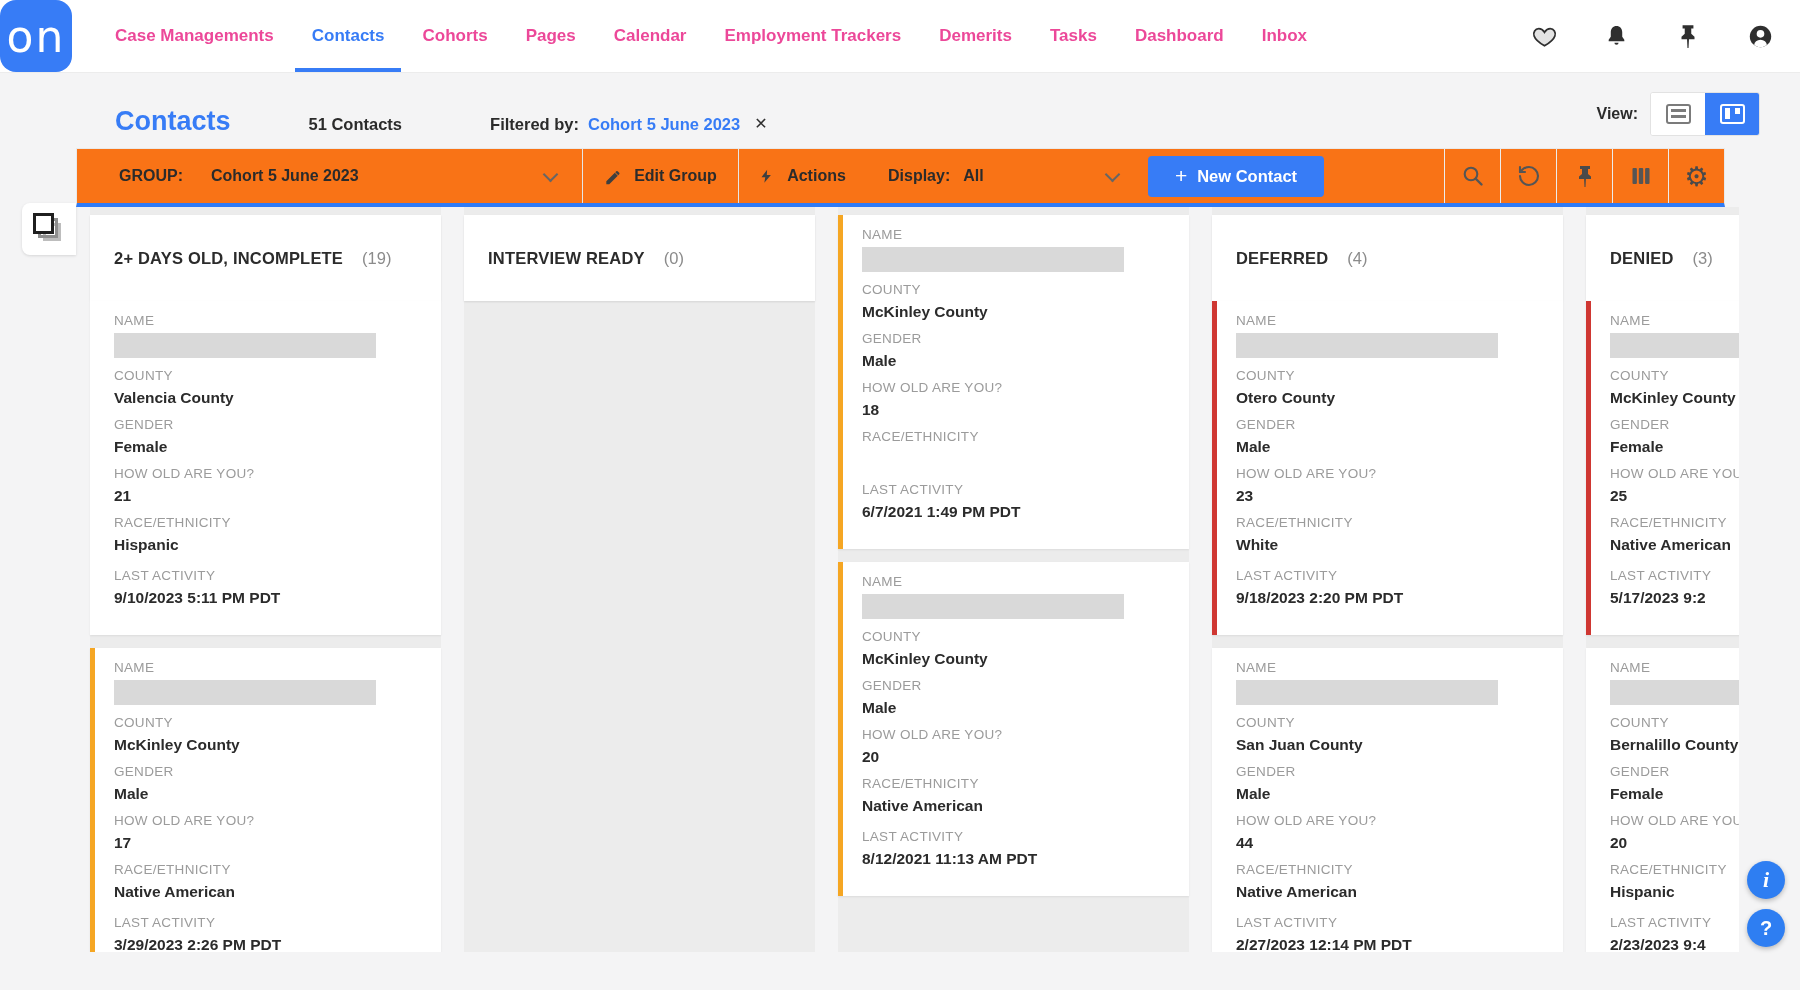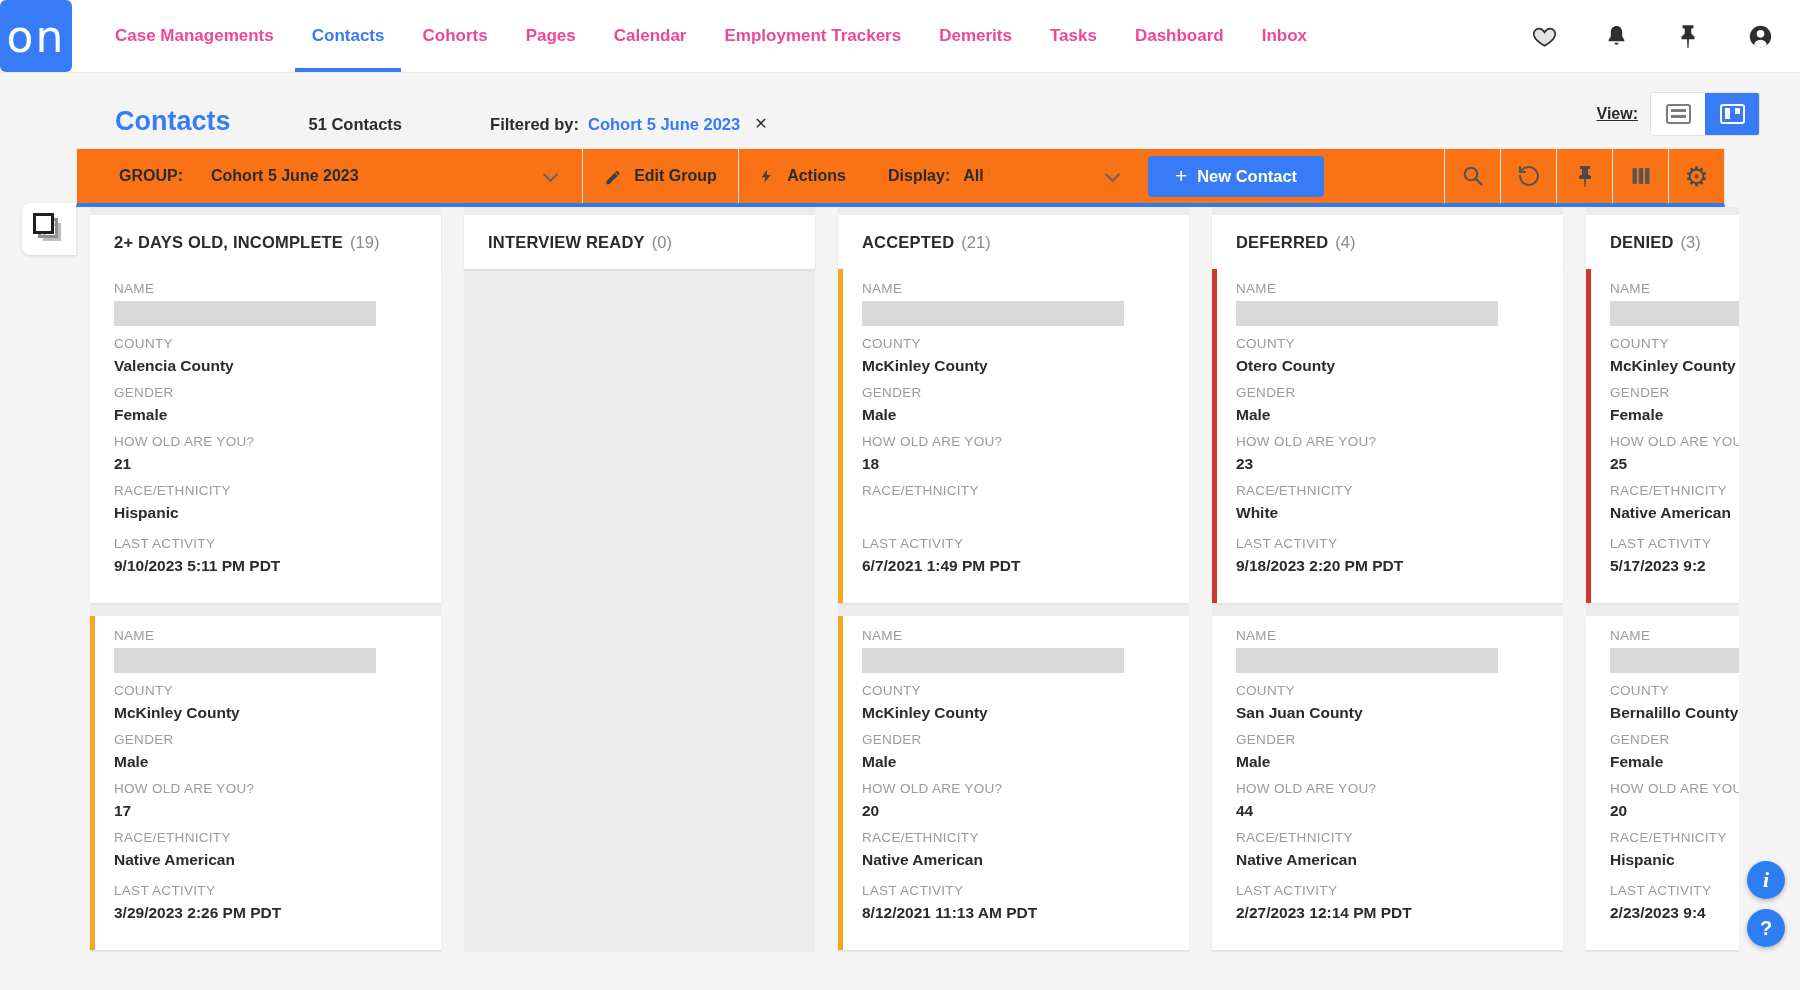--- a/index.html
+++ b/index.html
@@ -3,40 +3,40 @@
 <meta charset="utf-8">
 <style>
   html,body{margin:0;padding:0;}
   body{width:1800px;height:990px;overflow:hidden;background:#f4f4f5;
        font-family:"Liberation Sans","DejaVu Sans",sans-serif;color:#2b2b2b;position:relative;}
   .app{position:absolute;inset:0;}
 
   
   .navbar{position:absolute;top:0;left:0;right:0;height:72px;background:#fff;
           border-bottom:1px solid #ececec;display:flex;align-items:center;z-index:5;}
-  .logo{width:72px;height:72px;background:#377cf6;border-radius:6px;color:#fff;
+  .logo{width:72px;height:72px;background:#377cf6;border-radius:16px;color:#fff;
         display:flex;align-items:center;justify-content:center;font-size:44px;letter-spacing:2px;
         font-family:"DejaVu Sans",sans-serif;}
   .nav-items{display:flex;margin-left:24px;height:72px;}
   .nav-item{display:flex;align-items:center;padding:0 19px;font-size:17px;font-weight:700;
             color:#ec4899;position:relative;cursor:pointer;white-space:nowrap;}
   .nav-item.active{color:#377cf6;}
   .nav-item.active::after{content:"";position:absolute;left:2px;right:2px;bottom:0;height:4px;background:#377cf6;}
   .nav-icons{position:absolute;right:26px;top:0;height:72px;display:flex;align-items:center;gap:44px;}
   .nav-icons .nicon{width:28px;height:28px;display:flex;align-items:center;justify-content:center;cursor:pointer;}
 
   
   .title-row{position:absolute;top:72px;left:0;right:0;height:76px;display:flex;
              align-items:flex-end;padding:0 40px 12px 115px;box-sizing:border-box;}
   .page-title{font-size:27px;font-weight:700;color:#377cf6;line-height:30px;}
   .contact-count{font-size:16.5px;font-weight:700;margin-left:78px;line-height:24px;}
   .filtered-label{font-size:16.5px;font-weight:700;margin-left:88px;line-height:24px;}
   .filter-link{font-size:16.5px;font-weight:700;color:#377cf6;margin-left:9px;line-height:24px;cursor:pointer;}
   .filter-x{margin-left:14px;font-size:16px;font-weight:700;color:#2f2f2f;line-height:24px;cursor:pointer;}
-  .view-wrap{margin-left:auto;display:flex;align-items:center;gap:12px;text-decoration:underline;}
+  .view-wrap{margin-left:auto;display:flex;align-items:center;gap:12px;}
   .view-label{font-size:16px;font-weight:700;}
   .view-toggle{display:flex;border:1px solid #e2e2e2;border-radius:3px;overflow:hidden;background:#fff;}
   .vt-btn{width:54px;height:42px;display:flex;align-items:center;justify-content:center;cursor:pointer;background:#fff;}
   .vt-btn.active{background:#377cf6;}
   .icon-list{width:25px;height:20px;border:2.5px solid #7b7b7b;border-radius:3px;box-sizing:border-box;
              background:repeating-linear-gradient(#7b7b7b 0 2.5px,transparent 2.5px 6px) content-box;padding:2.5px 3px;}
   .icon-kanban{width:25px;height:20px;border:2.5px solid #fff;border-radius:3px;box-sizing:border-box;position:relative;}
   .icon-kanban::before{content:"";position:absolute;left:3px;top:2px;width:5px;height:11px;background:#fff;}
   .icon-kanban::after{content:"";position:absolute;right:3px;top:2px;width:5px;height:6px;background:#fff;}
 
@@ -72,22 +72,22 @@
   .icon-layers{position:relative;width:32px;height:32px;}
   .icon-layers .sq{position:absolute;box-sizing:border-box;}
   .icon-layers .back2{left:10px;top:10px;width:18px;height:18px;border:3px solid #bdbdbd;}
   .icon-layers .back1{left:5px;top:5px;width:20px;height:20px;border:3px solid #8f8f8f;}
   .icon-layers .front{left:0;top:0;width:21px;height:21px;border:3px solid #1f1f1f;background:#fff;}
 
   
   .board{position:absolute;left:76px;top:207px;width:1649px;height:745px;overflow:hidden;
          display:flex;gap:23px;padding-left:14px;box-sizing:content-box;}
   .column{flex:none;width:351px;height:745px;background:#ececec;padding-top:8px;box-sizing:border-box;}
-  .col-header{background:#fff;height:54px;display:flex;align-items:center;padding:0 24px;
-              box-shadow:0 1px 2px rgba(0,0,0,.10);}
+  .col-header{background:#fff;height:54px;display:flex;align-items:center;padding:16px 24px;
+              box-shadow:0 1px 2px rgba(0,0,0,.10);gap:12px;}
   .col-title{font-size:16.5px;font-weight:700;letter-spacing:.2px;white-space:nowrap;}
   .col-count{font-size:16.5px;font-weight:400;color:#8b8b8b;margin-left:7px;white-space:nowrap;}
   .cards{}
   .card{background:#fff;height:334px;box-sizing:border-box;border-left:5px solid transparent;
         padding:12px 20px 0 19px;margin-bottom:13px;box-shadow:0 1px 2px rgba(0,0,0,.07);
         overflow:hidden;cursor:pointer;}
   .field{margin-bottom:10px;}
   .flabel{font-size:13.5px;color:#9b9b9b;letter-spacing:.3px;line-height:16px;margin-bottom:4px;white-space:nowrap;}
   .fvalue{font-size:15.5px;font-weight:700;color:#2b2b2b;line-height:19px;min-height:19px;white-space:nowrap;}
   .name-bar{width:262px;height:25px;background:#d9d9d9;margin-top:4px;}
@@ -308,24 +308,20 @@
         </div>
       </div>
       <div class="column">
         <div class="col-header">
           <span class="col-title">INTERVIEW READY</span>
           <span class="col-count">(0)</span>
         </div>
         <div class="cards"></div>
       </div>
       <div class="column">
-        <div class="col-header">
-          <span class="col-title">ACCEPTED</span>
-          <span class="col-count">(21)</span>
-        </div>
         <div class="cards">
           <div class="card" style="border-left-color: rgb(245, 166, 35);">
             <div class="field">
               <div class="flabel">NAME</div>
               <div class="name-bar"></div>
             </div>
             <div class="field">
               <div class="flabel">COUNTY</div>
               <div class="fvalue">McKinley County</div>
             </div>

